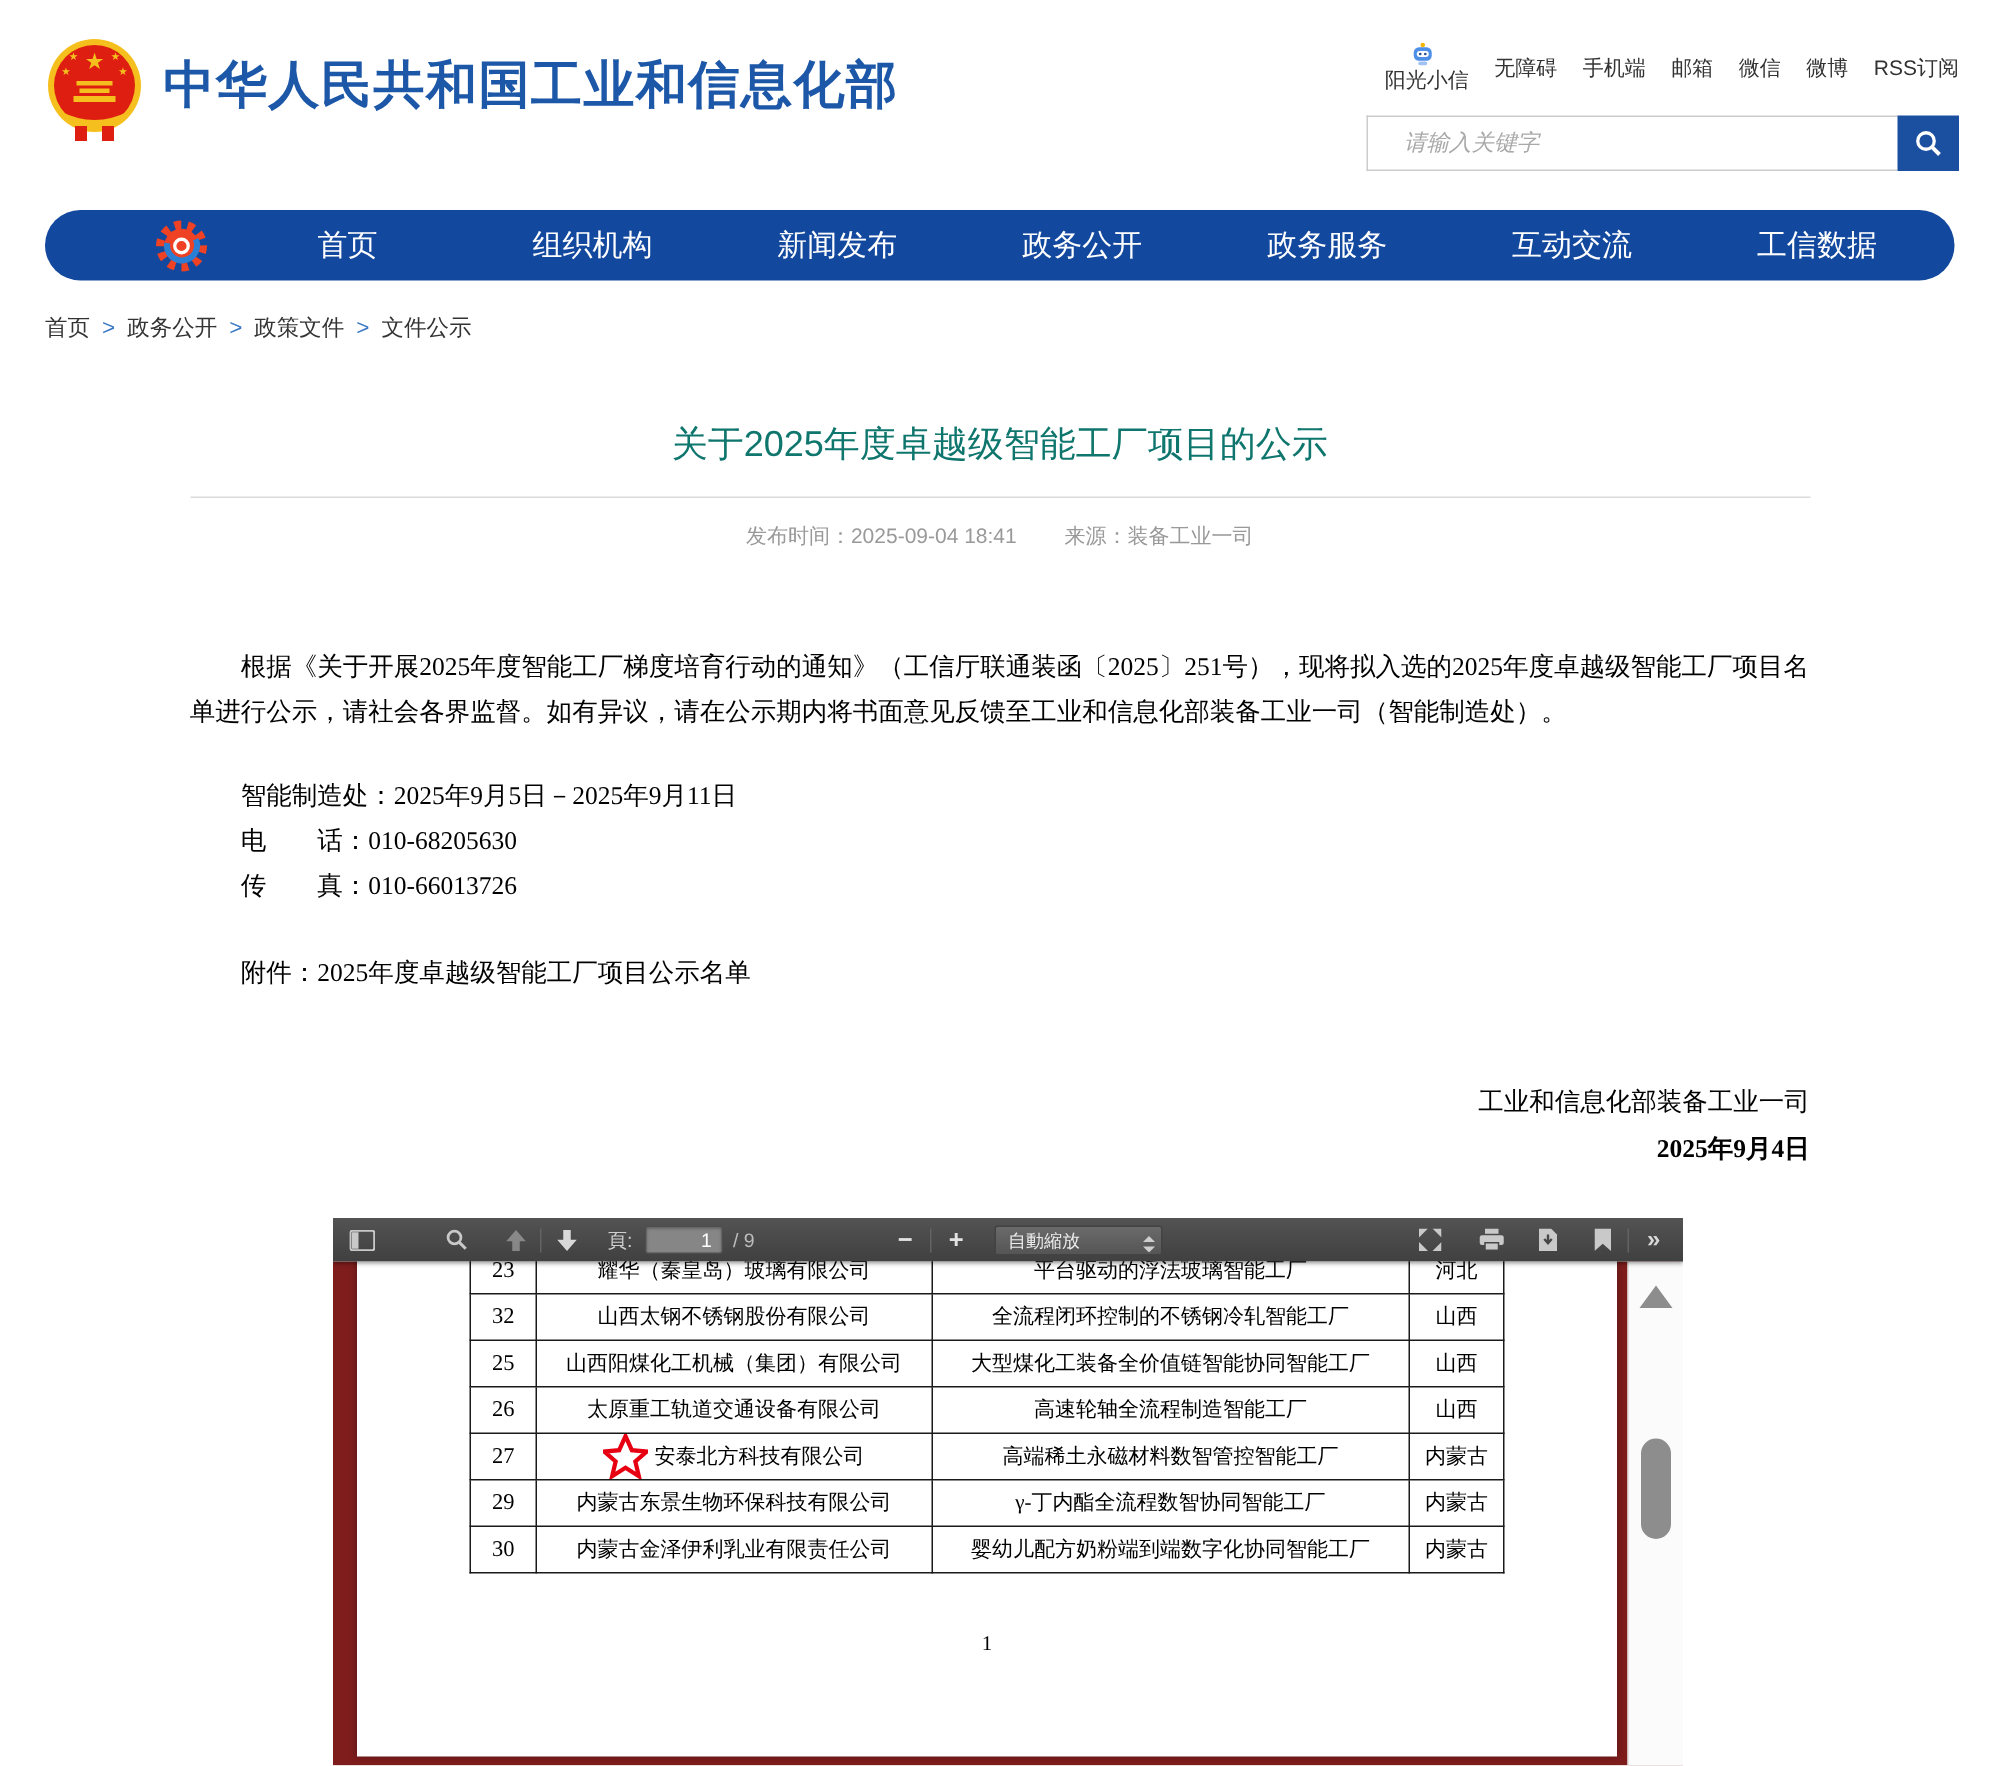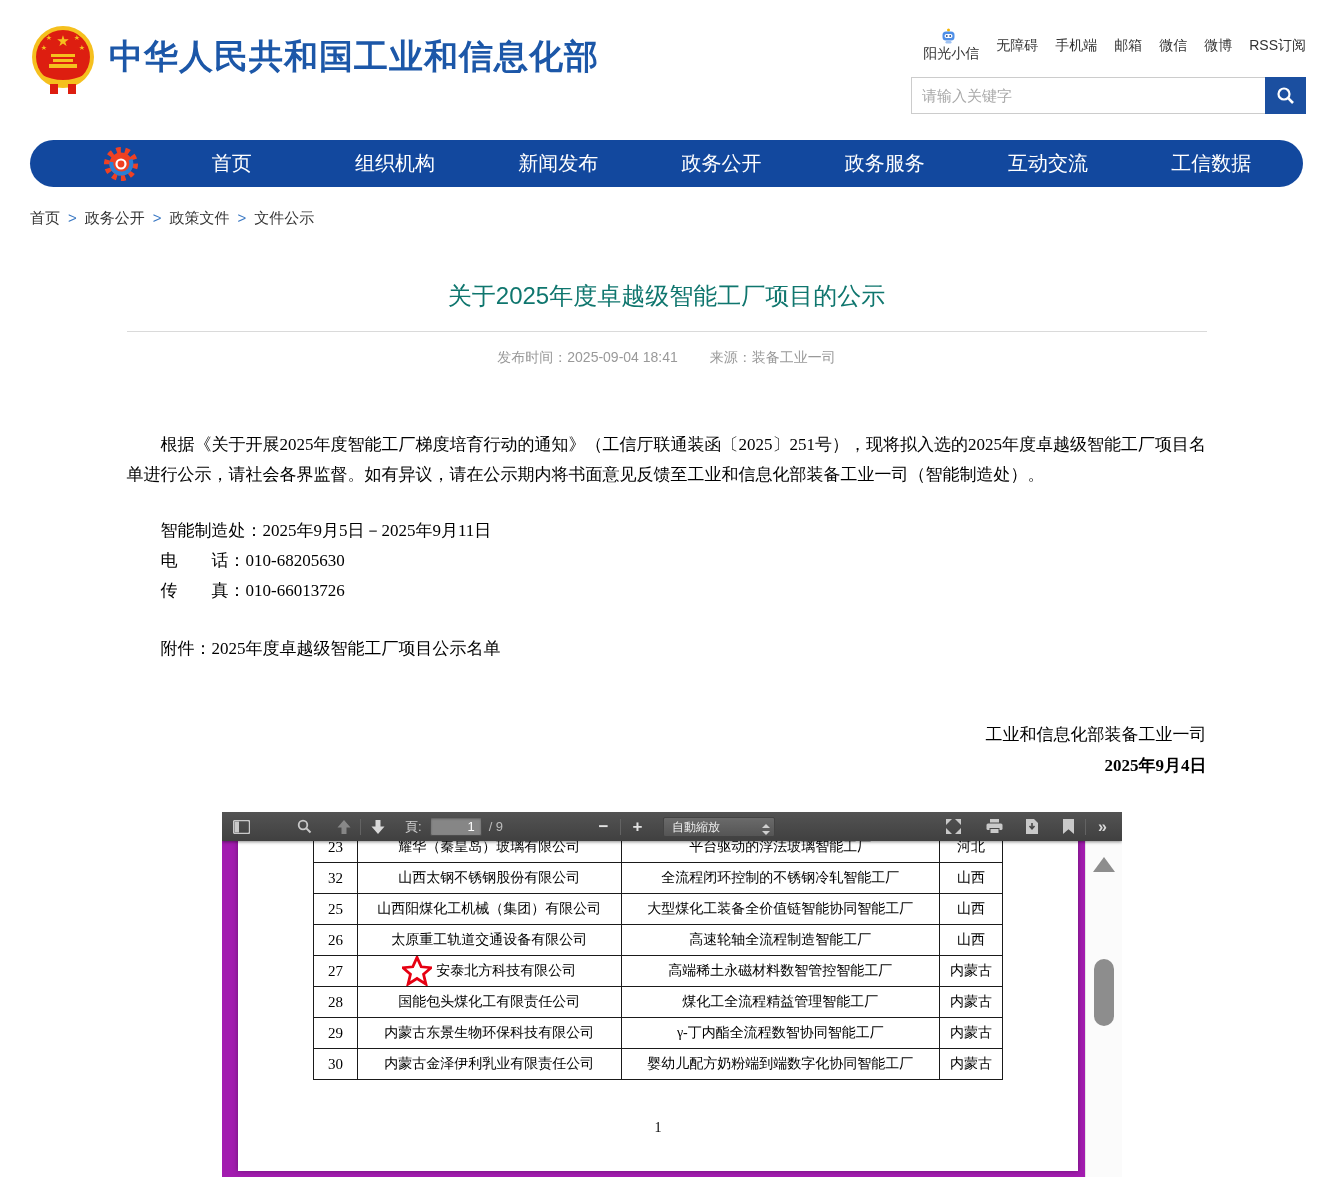--- a/index.html
+++ b/index.html
@@ -14,22 +14,22 @@
   .title-zh { font-size: 34px; font-weight: bold; color: #1c57a8; letter-spacing: 1px; }
   .title-en { font-size: 13px; color: #1c57a8; margin-top: 7px; font-weight: bold; }
 
   .top-right { position: absolute; right: 27px; top: 28px; }
   .quick-links { display: flex; align-items: center; justify-content: flex-end;
     font-size: 14px; color: #333; }
   .quick-links .qlink { margin-left: 17px; cursor: pointer; display: flex; align-items: center; }
   .quick-links .qlink:first-child { margin-left: 0; flex-direction: column; }
   .robot-ico { margin-right: 5px; display: inline-flex; }
   .search-row { margin-top: 14px; display: flex; width: 395px; height: 37px; }
-  .search-input { flex: 1; border: 1px solid #ccc; border-right: none; padding: 0 10px;
-    font-size: 15px; color: #737373; outline: none; }
+  .search-input { flex: 1; border: 1px solid #ccc; border-right: none; padding: 0 24px;
+    font-size: 15px; color: #737373; outline: none; font-style: italic; }
   .search-input::placeholder { color: #a9a9a9; }
   .search-btn { width: 41px; background: #1b4fa0; border: none; cursor: pointer;
     display: flex; align-items: center; justify-content: center; }
 
   
   .nav-bar { margin: 0 30px; height: 47px; background: #12489e; border-radius: 26px;
     display: flex; align-items: center; padding: 0 10px 0 72px; }
   .nav-logo { margin-right: 10px; flex: 0 0 auto; display: flex; }
   .nav-item { flex: 1; text-align: center; color: #fff; font-size: 20px; cursor: pointer; }
 
@@ -70,21 +70,21 @@
   .pg-total { font-size: 13px; color: #bdbdbd; margin-left: 7px; flex: 0 0 auto; }
   .spacer1 { flex: 1 1 0; } .spacer2 { flex: 1.9 1 0; }
   .zoomtxt { font-size: 17px; color: #e2e2e2; font-weight: bold; width: 24px; text-align: center; }
   .zoom-select { position: relative; margin-left: 12px; width: 112px; height: 20px;
     background: linear-gradient(#6a6a6a, #555); border: 1px solid #434343; border-radius: 2px;
     color: #ececec; font-size: 12px; line-height: 18px; padding-left: 8px; cursor: pointer;
     flex: 0 0 auto; }
   .zoom-spinner { position: absolute; right: 4px; top: 4px; }
   .more-btn { font-size: 16px; font-weight: bold; color: #d8d8d8; }
 
-  .pdf-content { position: absolute; left: 0; right: 0; top: 29px; bottom: 0; background: #a21caf; }
+  .pdf-content { position: absolute; left: 0; right: 0; top: 29px; bottom: 0; background: #7f1d1d; }
   .pdf-page { position: absolute; left: 16px; right: 44px; top: -10px; height: 340px;
     background: #fff; box-shadow: 0 0 5px rgba(0,0,0,.35); }
   .pdf-table { width: 690px; margin: 0 auto; border-collapse: collapse;
     font-family: "Liberation Serif", serif; font-size: 14px; color: #000; }
   .pdf-table td { border: 1px solid #1a1a1a; height: 31px; text-align: center; padding: 0 3px; }
   .td-no { width: 44px; font-size: 15px; }
   .td-company { width: 264px; position: relative; }
   .td-project { width: 319px; margin-top: 15px; }
   .td-province { width: 63px; }
   .cellwrap { display: flex; align-items: center; justify-content: center; }
@@ -366,30 +366,20 @@
                       <polygon points="16,1.5 20.5,11.5 31,12.5 23,19.5 25.5,30 16,24 6.5,30 9,19.5 1,12.5 11.5,11.5" fill="#fff" stroke="#e60012" stroke-width="3"></polygon>
                     </svg>
                   </span>
                   <span>安泰北方科技有限公司</span>
                 </div>
               </td>
               <td class="td-project">高端稀土永磁材料数智管控智能工厂</td>
               <td class="td-province">内蒙古</td>
             </tr>
             <tr>
-              <td class="td-no">28</td>
-              <td class="td-company">
-                <div class="cellwrap">
-                  <span>国能包头煤化工有限责任公司</span>
-                </div>
-              </td>
-              <td class="td-project">煤化工全流程精益管理智能工厂</td>
-              <td class="td-province">内蒙古</td>
-            </tr>
-            <tr>
               <td class="td-no">29</td>
               <td class="td-company">
                 <div class="cellwrap">
                   <span>内蒙古东景生物环保科技有限公司</span>
                 </div>
               </td>
               <td class="td-project">γ-丁内酯全流程数智协同智能工厂</td>
               <td class="td-province">内蒙古</td>
             </tr>
             <tr>

